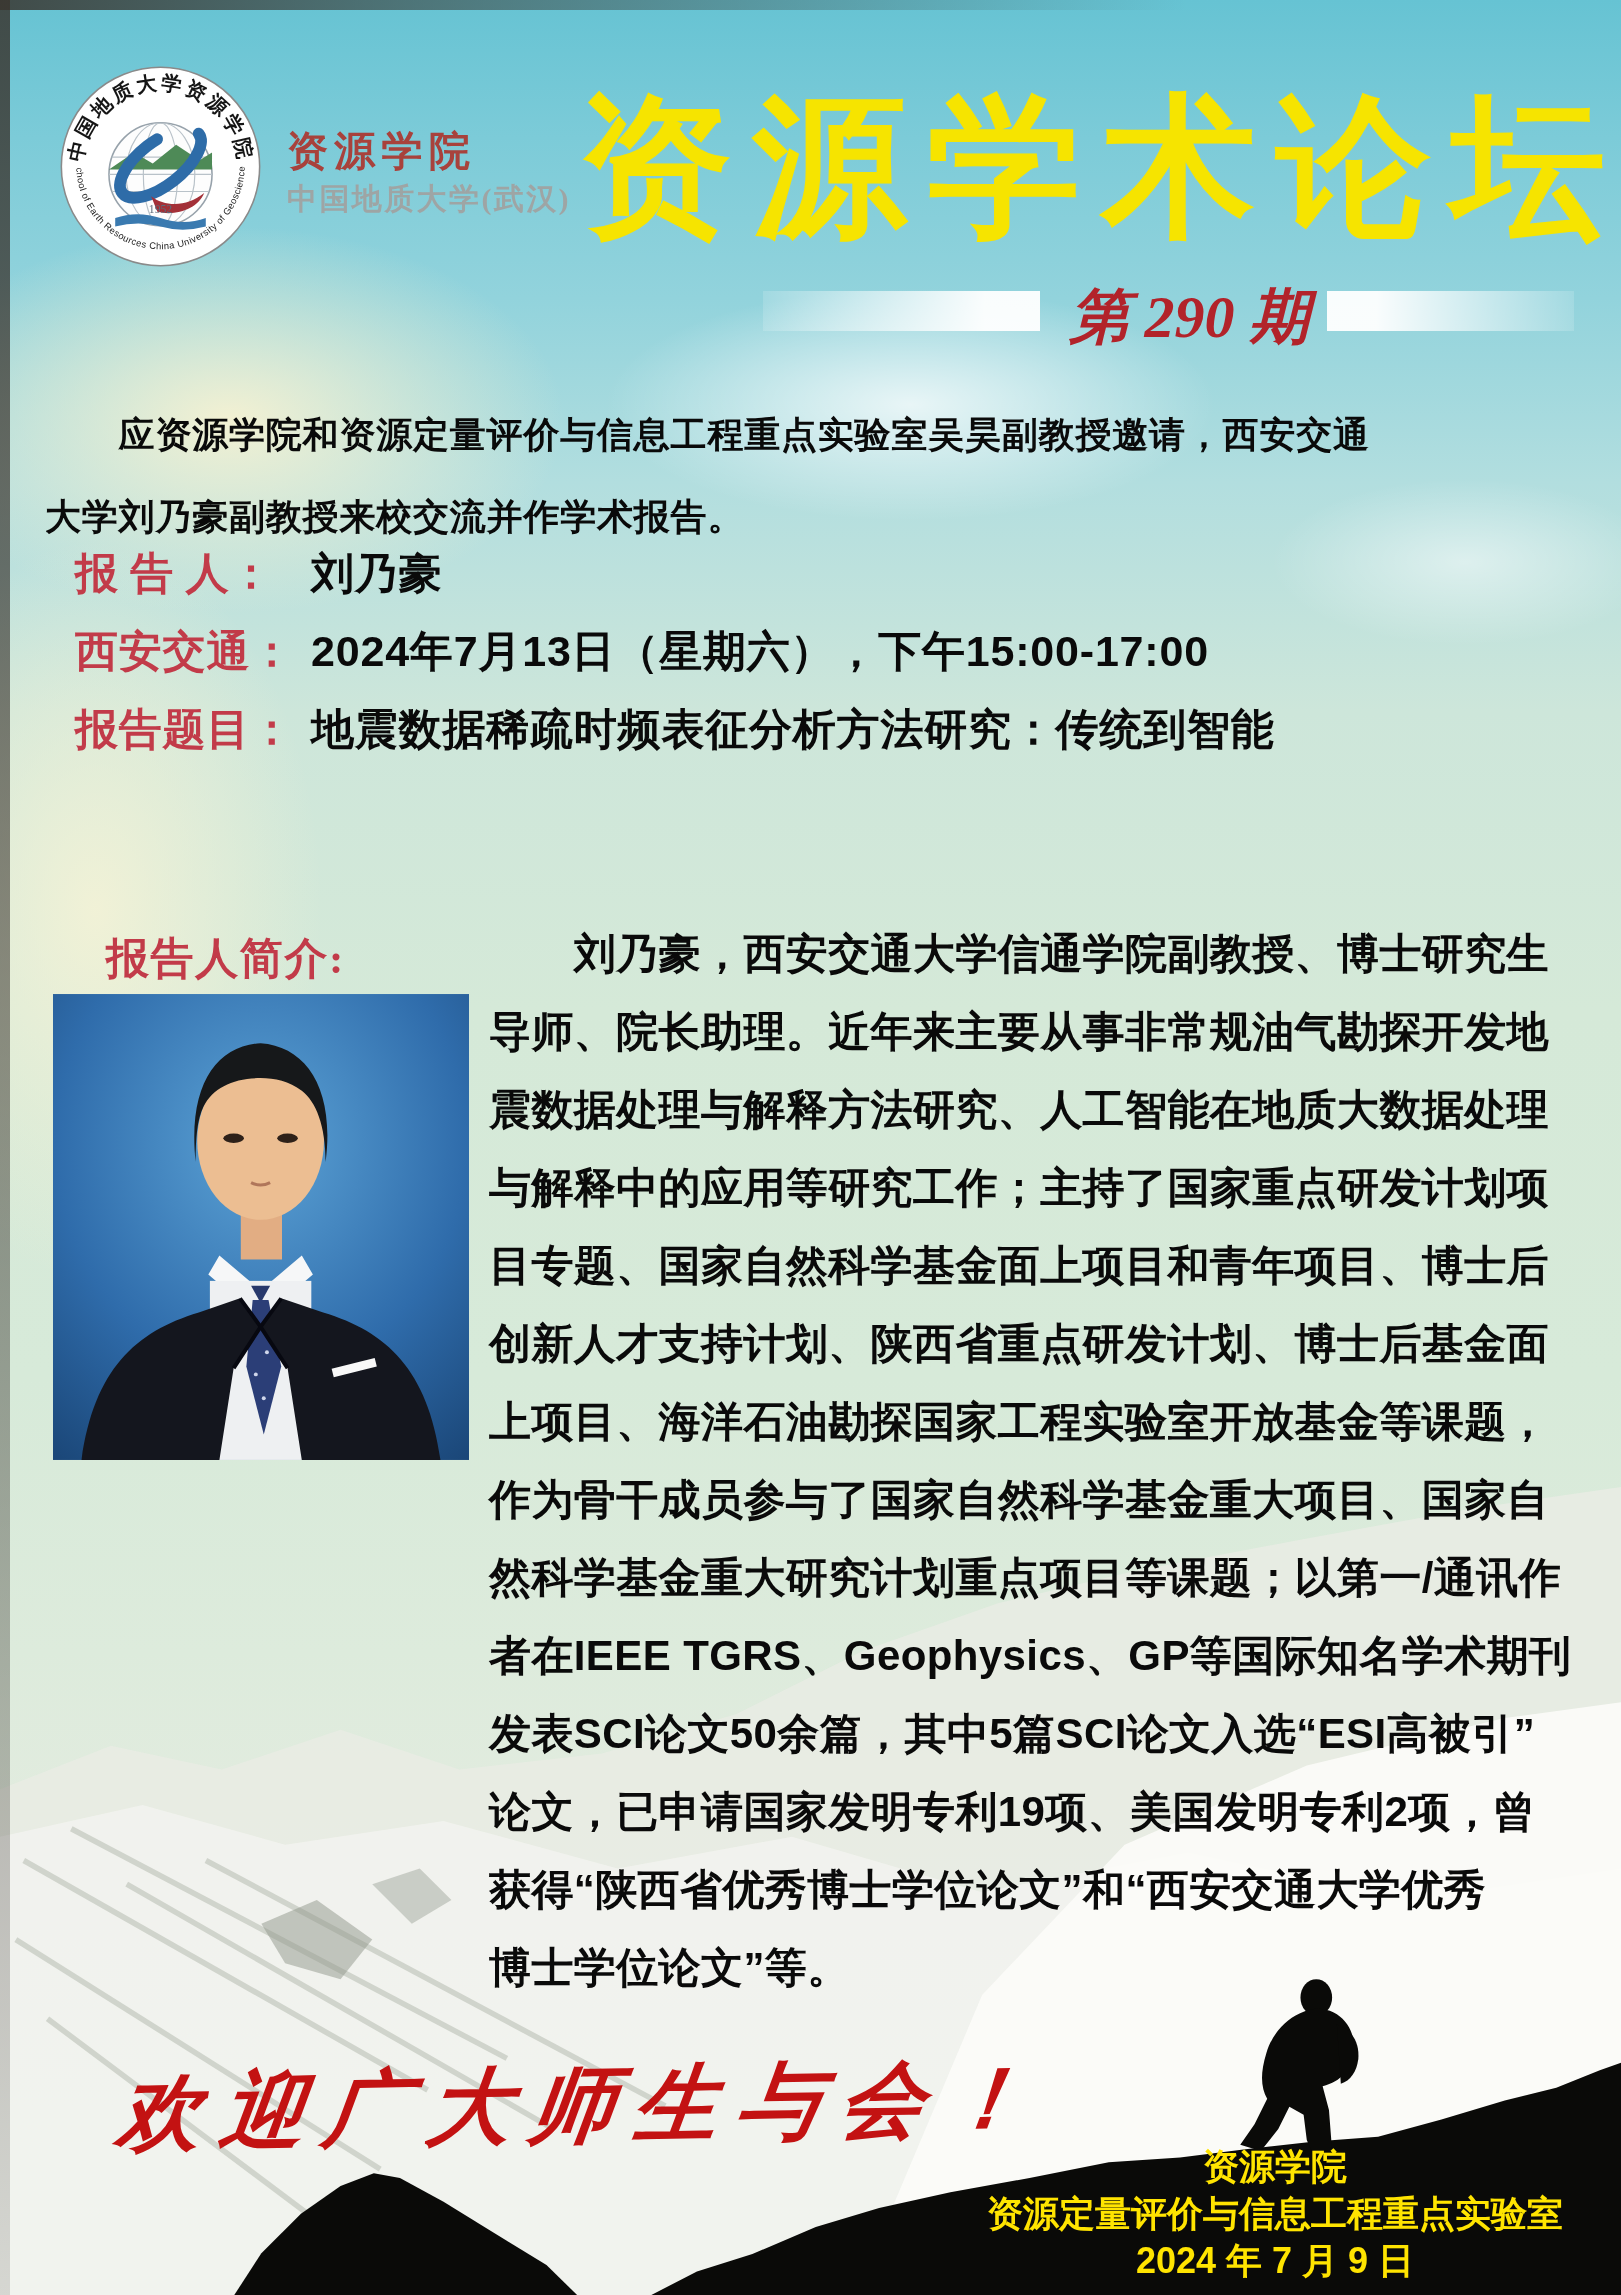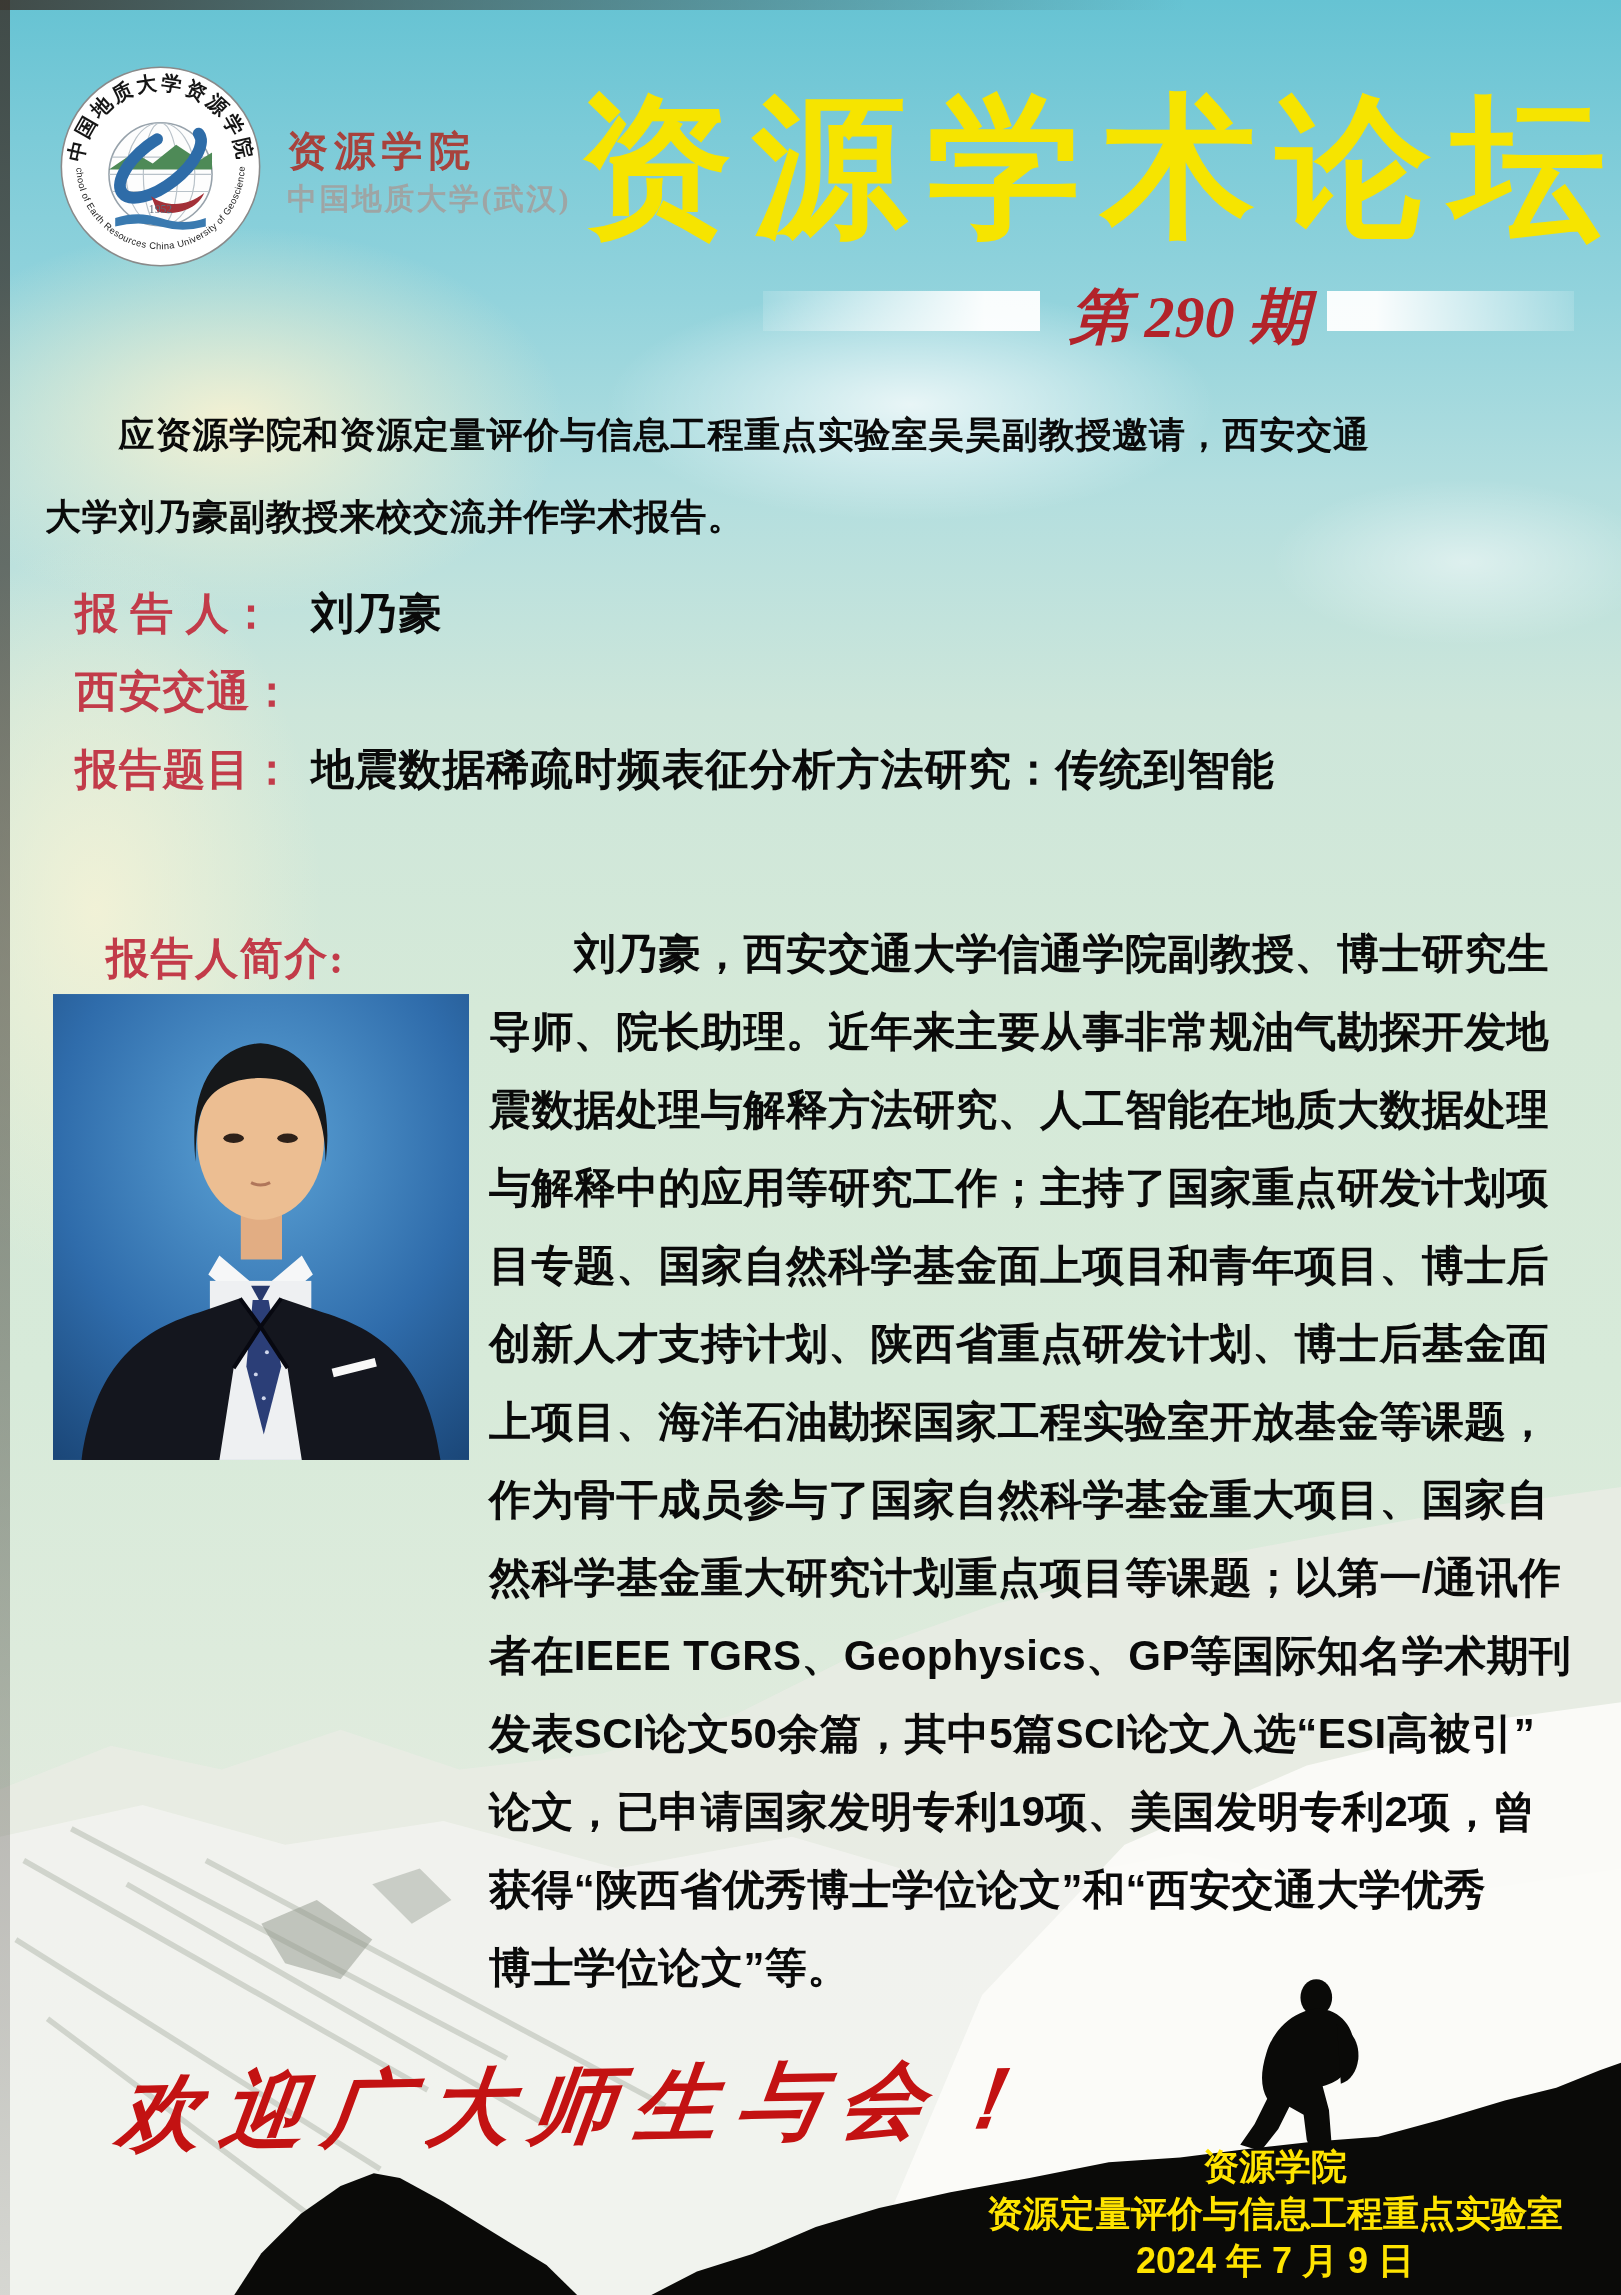--- a/index.html
+++ b/index.html
@@ -42,21 +42,21 @@
     font-family:"Liberation Serif",serif;font-weight:700;font-size:60px;color:#b2232a;white-space:nowrap;font-style:italic;}
 
   
   .intro{left:45px;top:394px;width:1512px;font-weight:700;font-size:36px;line-height:82px;
     color:#0a0a0a;white-space:pre-line;letter-spacing:0.8px;}
 
   
   .info-rows{left:75px;top:545px;width:1504px;}
   .info-row{display:flex;align-items:baseline;height:78px;}
   .info-label{font-family:"Liberation Serif",serif;font-weight:700;font-size:43px;
-    color:#c23b49;min-width:236px;letter-spacing:0.8px;white-space:nowrap;margin-top:40px;}
+    color:#c23b49;min-width:236px;letter-spacing:0.8px;white-space:nowrap;}
   .info-value{font-weight:700;font-size:43px;color:#0a0a0a;white-space:nowrap;letter-spacing:0.8px;text-align:center;}
 
   
   .profile-label{left:59px;top:930px;font-family:"Liberation Serif",serif;font-weight:700;
     font-size:43px;letter-spacing:1.6px;color:#c23b49;margin-left:47px;}
   .portrait{left:53px;top:994px;width:416px;height:466px;}
   .bio{left:489px;top:915px;width:1140px;font-weight:700;font-size:42px;line-height:78px;
     color:#0a0a0a;white-space:pre-line;letter-spacing:0.4px;}
 
   
@@ -136,20 +136,21 @@
   <div class="abs intro">　　应资源学院和资源定量评价与信息工程重点实验室吴昊副教授邀请，西安交通
 大学刘乃豪副教授来校交流并作学术报告。</div>
 
   <div class="abs info-rows">
     <div class="info-row">
       <span class="info-label">报 告 人：</span>
       <span class="info-value">刘乃豪</span>
     </div>
     <div class="info-row">
       <span class="info-label">西安交通：</span>
+      <span class="info-value">2024年7月13日（星期六），下午15:00-17:00</span>
     </div>
     <div class="info-row">
       <span class="info-label">报告题目：</span>
       <span class="info-value">地震数据稀疏时频表征分析方法研究：传统到智能</span>
     </div>
   </div>
 
   <div class="abs profile-label">报告人简介:</div>
 
   <svg class="abs portrait" viewBox="0 0 525 588">

